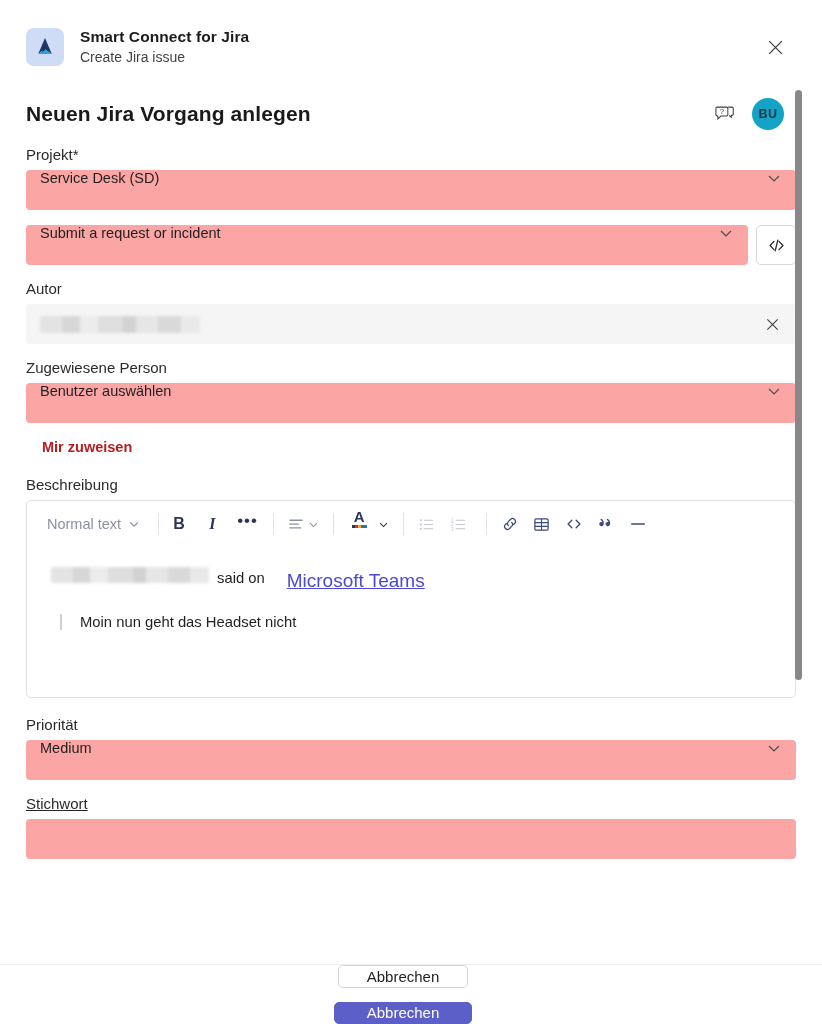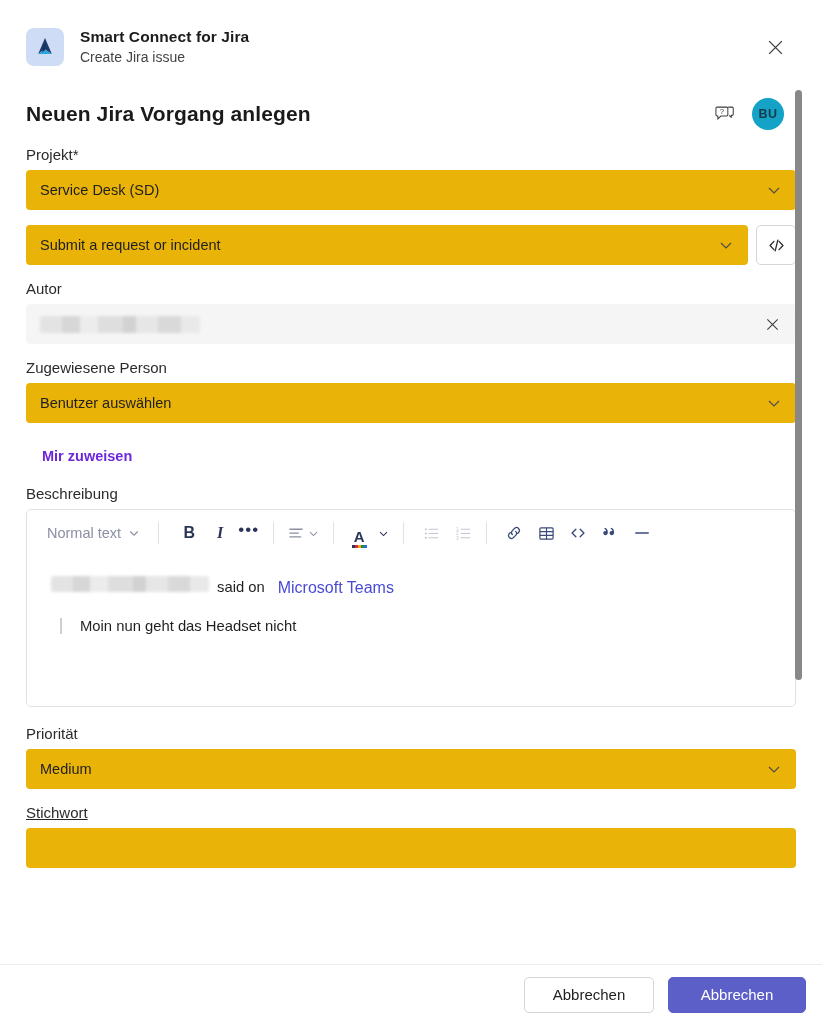--- a/index.html
+++ b/index.html
@@ -131,25 +131,25 @@
     color: #2b2b2b;
     margin-bottom: 7px;
     display: block;
   }
 
   .control-row { display: flex; align-items: stretch; gap: 8px; }
 
   .select-box {
     flex: 1;
     height: 40px;
-    background: #eab308;
+    background: #fca5a5;
     border: none;
     border-radius: 4px;
     display: flex;
-    align-items: center;
+    align-items: flex-start;
     padding: 0 14px;
     cursor: pointer;
     position: relative;
   }
 
   .select-value {
     flex: 1;
     font-size: 14.5px;
     color: #1f1f1f;
   }
@@ -235,23 +235,23 @@
     align-items: center;
     justify-content: center;
     cursor: pointer;
     color: #3c3c3c;
   }
 
   .link-btn {
     display: inline-block;
     font-size: 14.5px;
     font-weight: 700;
-    color: #6d28d9;
+    color: #b91c1c;
     padding: 6px 13px;
-    margin-top: 19px;
+    margin-top: 10px;
     margin-left: 3px;
     border-radius: 4px;
     cursor: pointer;
   }
 
   
   .editor {
     border: 1px solid #e1e1e1;
     border-radius: 5px;
     background: #ffffff;
@@ -262,21 +262,21 @@
     display: flex;
     align-items: center;
     height: 46px;
     padding: 0 10px 0 16px;
     gap: 2px;
   }
 
   .tb-item {
     display: flex;
     align-items: center;
-    justify-content: flex-end;
+    justify-content: flex-start;
     height: 30px;
     min-width: 30px;
     border-radius: 4px;
     cursor: pointer;
     color: #303b5c;
     padding: 0 4px;
   }
 
   .tb-text {
     font-size: 14.5px;
@@ -315,23 +315,24 @@
     margin-bottom: 18px;
     line-height: 1.5;
   }
 
   .redact-attrib { width: 158px; height: 16px; margin-right: 8px; }
 
   .said-on { font-size: 14.8px; color: #1f1f1f; }
 
   .teams-link {
     color: #4a4ad6;
-    cursor: pointer;
-    font-size: 16px;
-    margin-left: 13px;
+    text-decoration: underline;
+    cursor: pointer;
+    font-size: 19px;
+    margin-left: 22px;
   }
 
   .blockquote {
     border-left: 2px solid #d0d0d0;
     padding-left: 18px;
     margin-left: 9px;
     font-size: 14.8px;
     color: #1f1f1f;
   }
 
@@ -340,20 +341,21 @@
     position: absolute;
     left: 0; right: 0; bottom: 0;
     height: 60px;
     background: #ffffff;
     border-top: 1px solid #ededed;
     display: flex;
     align-items: center;
     justify-content: flex-end;
     padding-right: 16px;
     gap: 14px;
+    flex-direction: column;
   }
 
   .btn {
     height: 36px;
     min-width: 130px;
     border-radius: 5px;
     font-size: 15px;
     display: flex;
     align-items: center;
     justify-content: center;

